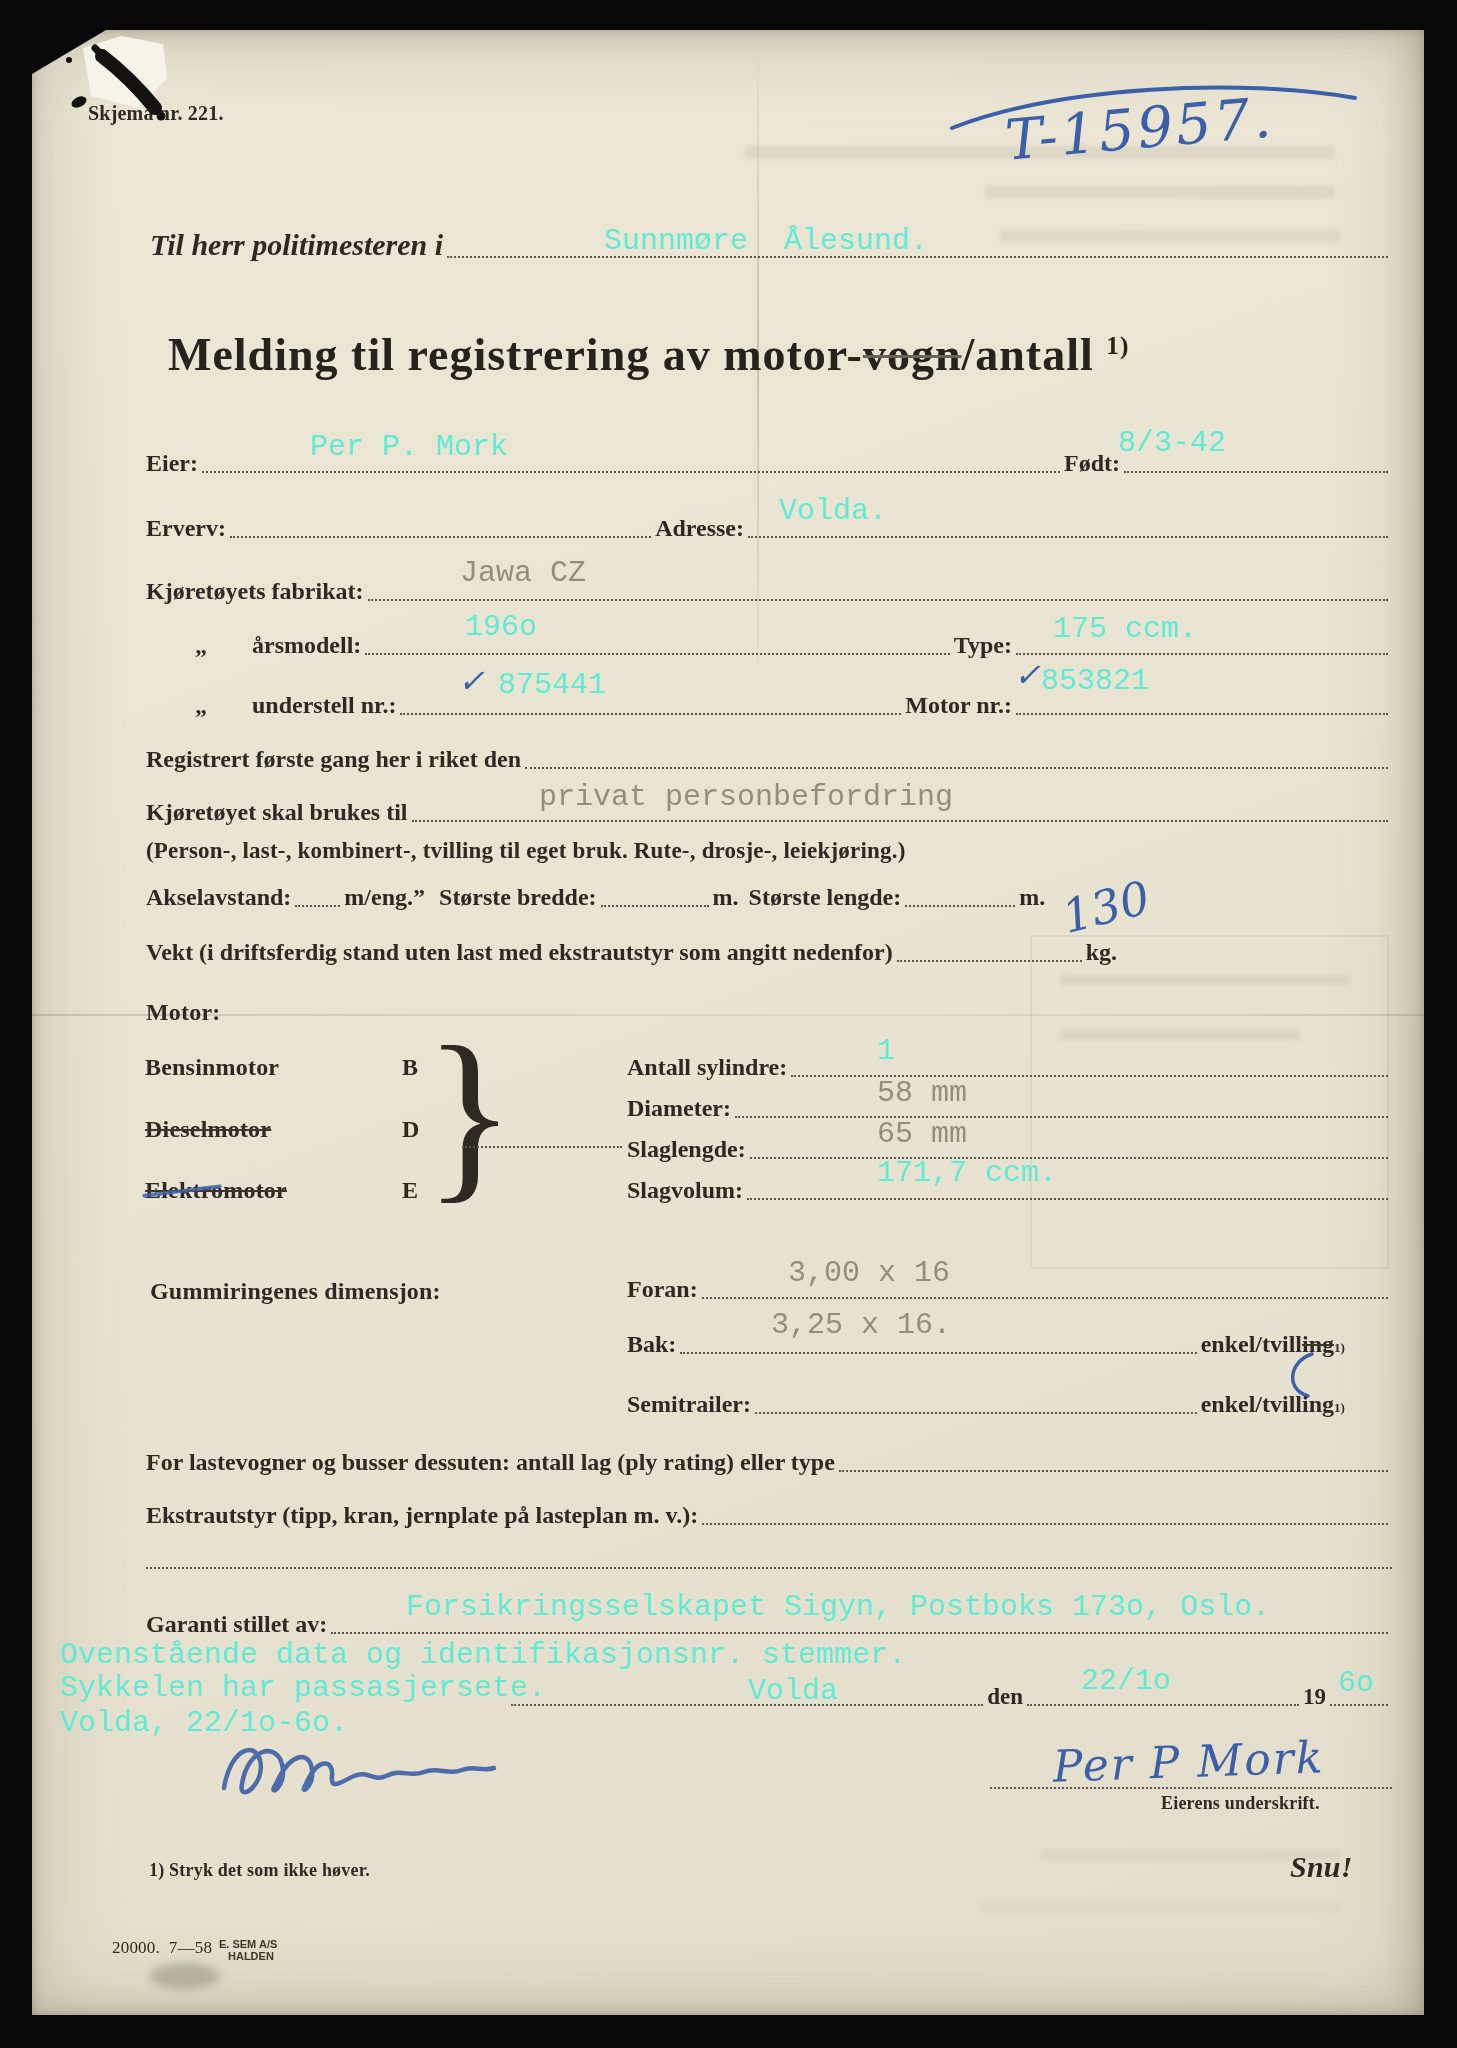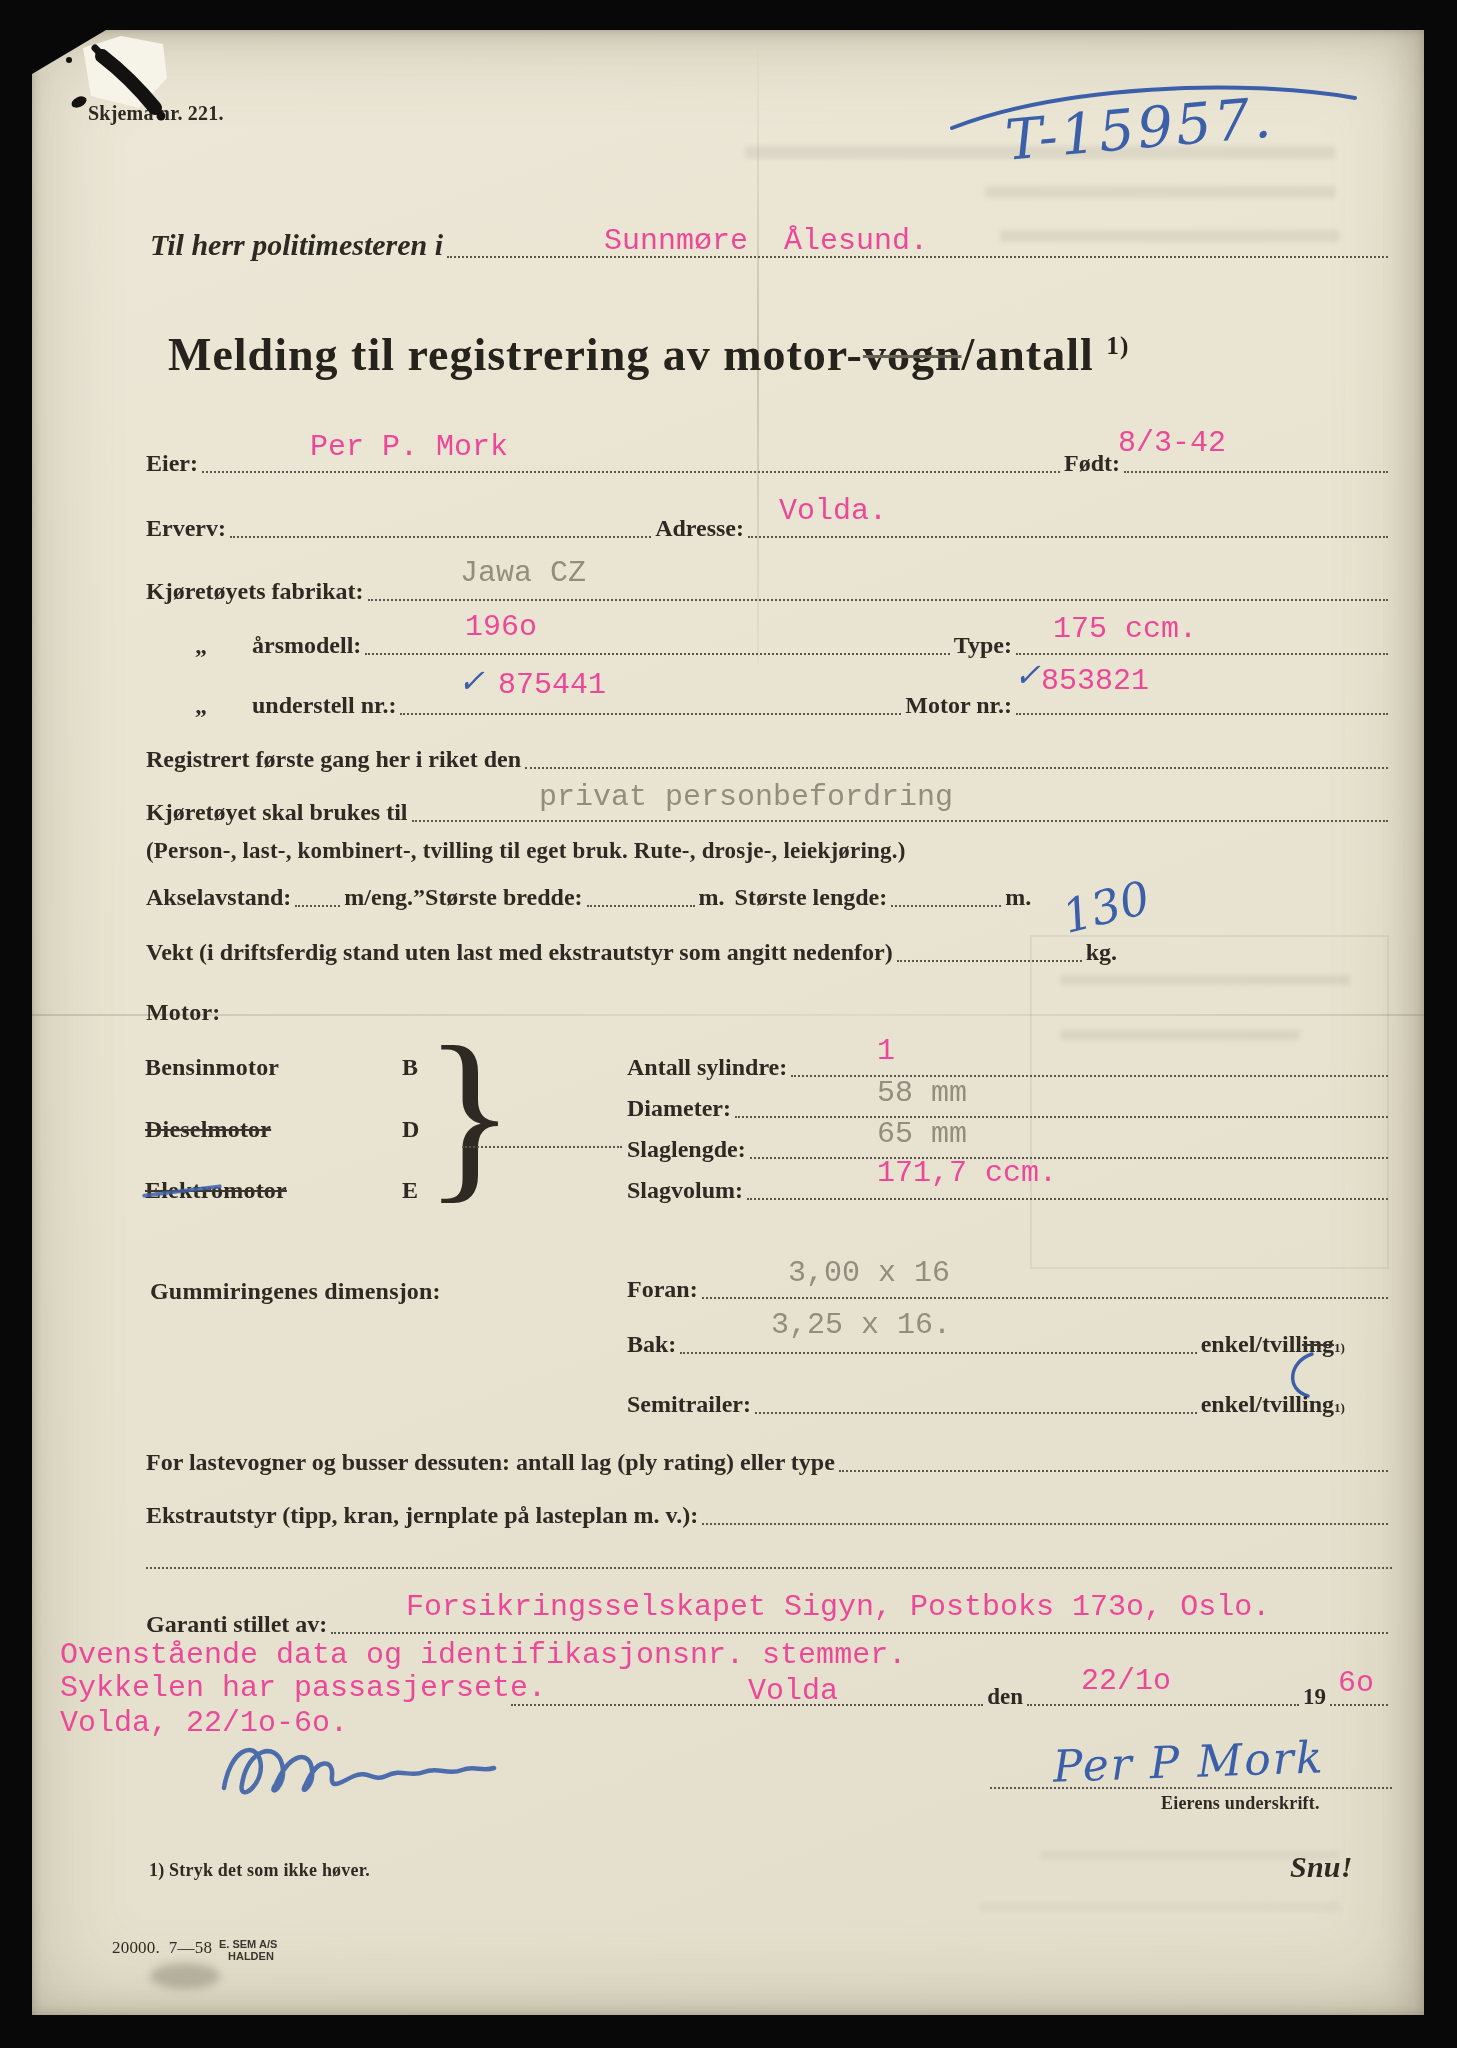--- a/index.html
+++ b/index.html
@@ -16,21 +16,21 @@
   .small{font-size:18px;}
   .tiny{font-family:"Liberation Sans",sans-serif;font-size:11px;font-weight:bold;color:#3a362e;}
   
   .row{position:absolute;display:flex;align-items:baseline;white-space:nowrap;
        font-family:"Liberation Serif",serif;font-size:24px;font-weight:600;color:#2e2a23;}
   .df{border-bottom:2px dotted #5b564b;align-self:flex-end;margin:0 4px 4px 4px;height:4px;}
   .grow{flex:1 1 auto;}
   .dots{position:absolute;border-bottom:2px dotted #5b564b;height:0;}
   
   .typed{position:absolute;font-family:"Liberation Mono",monospace;font-size:30px;
-         color:#ec4899;white-space:pre;letter-spacing:0;}
+         color:#5eead4;white-space:pre;letter-spacing:0;}
   .typed.faded{color:#938d7e;}
   
   .hand{position:absolute;font-family:"DejaVu Serif",serif;font-style:italic;color:#3b5fa9;}
   .title{position:absolute;left:168px;top:328px;font-size:46px;font-weight:bold;color:#26221c;
          letter-spacing:1px;white-space:pre;}
   .title .st{text-decoration:line-through;text-decoration-color:#6a6458;text-decoration-thickness:3px;}
   .sup{font-size:.55em;vertical-align:super;}
   .st2{text-decoration:line-through;text-decoration-color:#3a362e;text-decoration-thickness:2px;}
   .recipient-label{font-style:italic;font-size:30px;font-weight:bold;}
   .crease-v{position:absolute;left:757px;top:34px;width:2px;height:630px;
@@ -138,21 +138,21 @@
     <span>Kjøretøyet skal brukes til</span>
     <i class="df grow"></i>
   </div>
   <span class="typed faded" style="left:539px;top:780px">privat personbefordring</span>
   <span class="lbl" style="left:146px;top:838px;font-size:23px">(Person-, last-, kombinert-, tvilling til eget bruk. Rute-, drosje-, leiekjøring.)</span>
 
   <div class="row" style="left:146px;top:884px;width:1100px">
     <span>Akselavstand:</span>
     <i class="df" style="flex:0 0 45px"></i>
     <span>m/eng.”</span>
-    <span style="">Største bredde:</span>
+    <span style="margin-left:14px">Største bredde:</span>
     <i class="df" style="flex:0 0 108px"></i>
     <span>m.</span>
     <span style="margin-left:10px">Største lengde:</span>
     <i class="df" style="flex:0 0 110px"></i>
     <span>m.</span>
   </div>
 
   <div class="row" style="left:146px;top:939px;width:1100px">
     <span>Vekt (i driftsferdig stand uten last med ekstrautstyr som angitt nedenfor)</span>
     <i class="df" style="flex:0 0 185px"></i>

